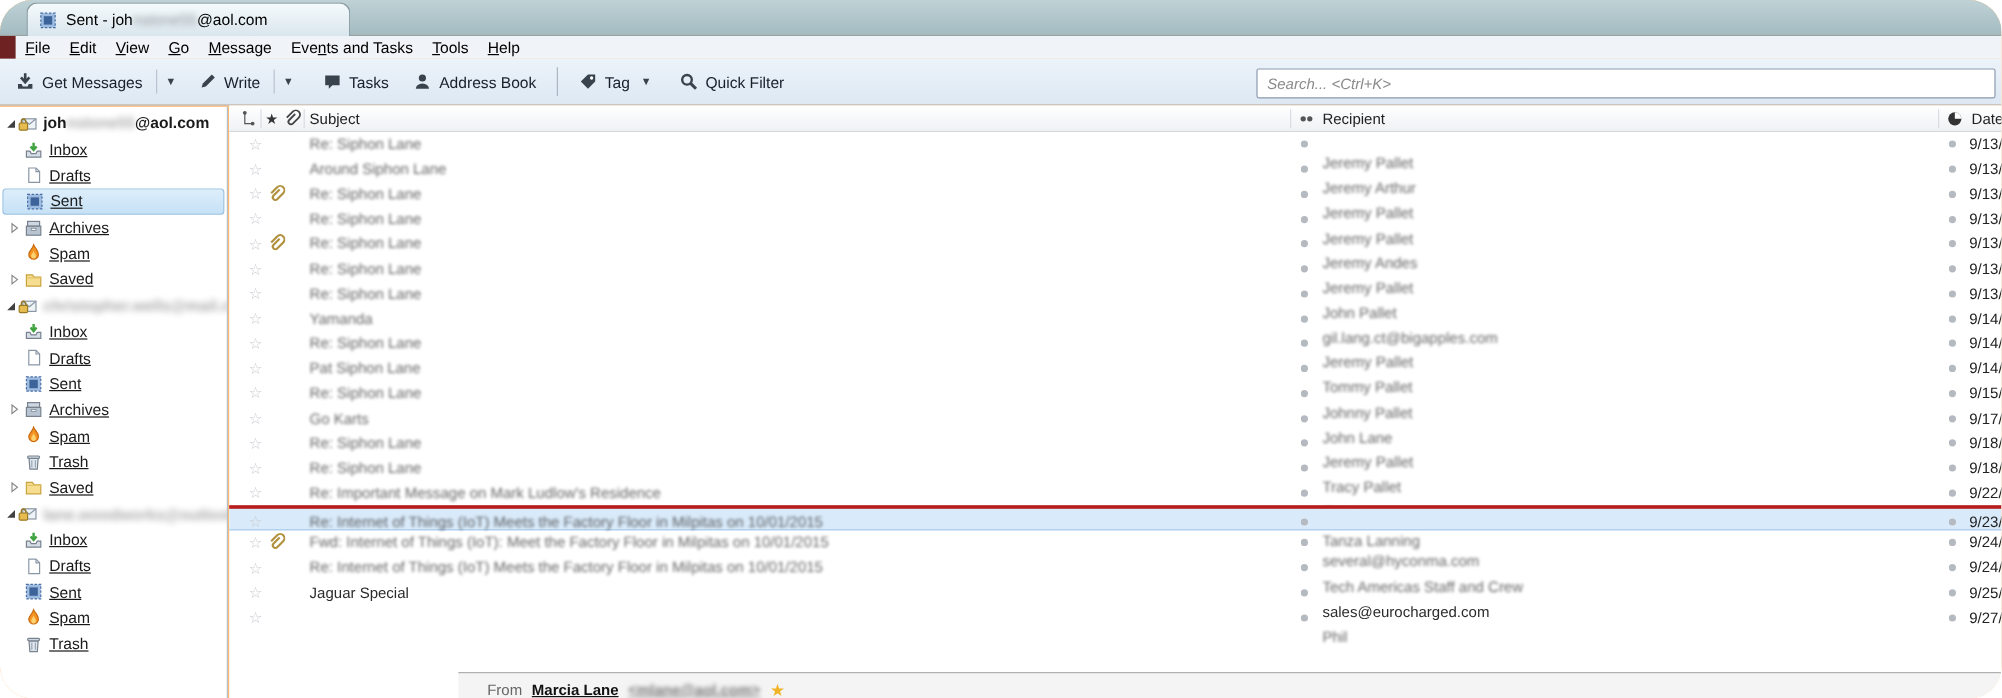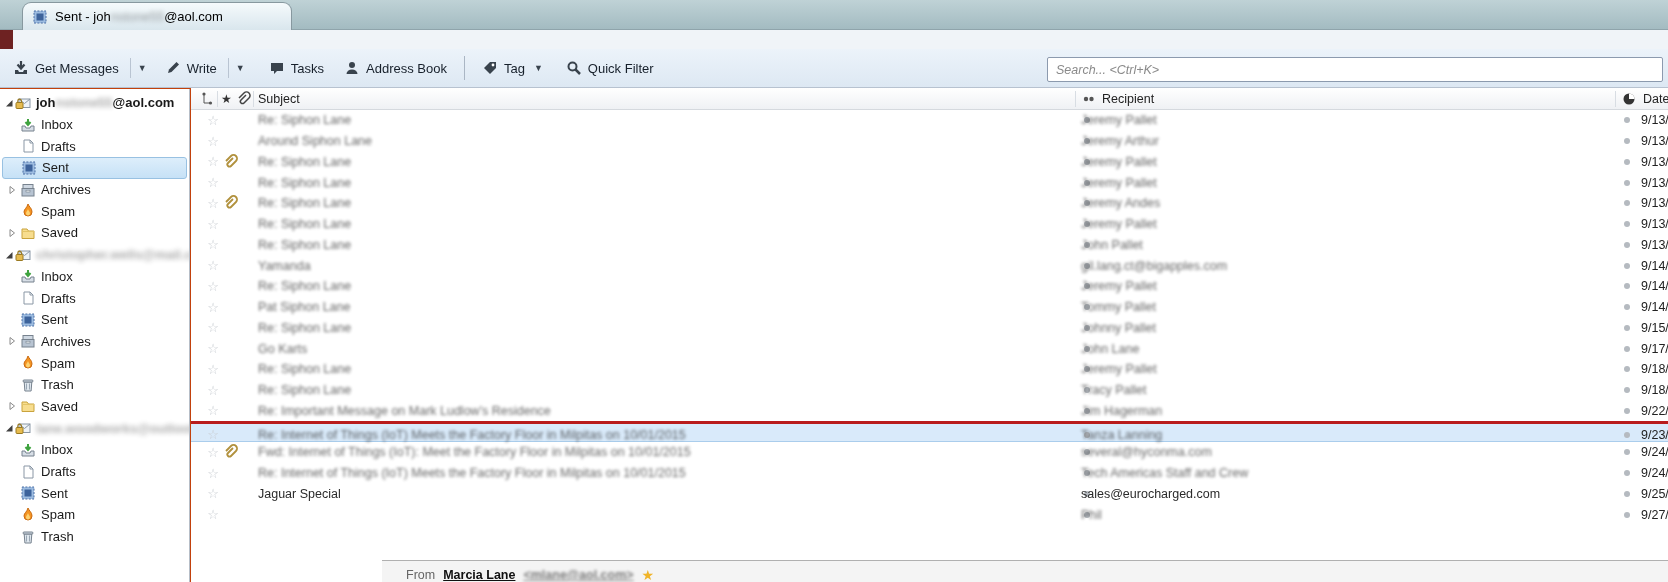--- a/index.html
+++ b/index.html
@@ -1,18 +1,18 @@
 <!DOCTYPE html>
 <html><head>
 <meta charset="utf-8">
 <style>
   * { margin:0; padding:0; box-sizing:border-box; }
   html,body { width:1668px; height:582px; overflow:hidden;
     font-family:"Liberation Sans", sans-serif; font-size:12.5px; color:#1a1a1a; background:#fff; }
-  #window { position:relative; width:1668px; height:582px; overflow:hidden; background:#c2410c; }
+  #window { position:relative; width:1668px; height:582px; overflow:hidden; background:#fdba74;border-radius:27px; }
 
   
   .titlebar { position:absolute; left:0; top:0; width:1668px; height:30px;
     background:linear-gradient(#bfd2d6,#a3bbc1); border-bottom:1px solid #8fa4ab; }
   .tab { position:absolute; left:22px; top:2px; height:28px; min-width:270px;
     background:linear-gradient(#f5fafc,#d9e6ed); border:1px solid #87989f; border-bottom:none;
     border-radius:9px 9px 0 0; display:flex; align-items:center; gap:7px; padding:0 16px 0 9px;
     font-size:13px; color:#000; }
   .tab .ticon { width:16px; height:16px; display:inline-block; }
   .red2 { filter:blur(2.6px); opacity:.38; }
@@ -40,21 +40,21 @@
   .searchbox { position:absolute; left:1047px; top:8px; width:616px; height:25px;
     border:1px solid #8c9aae; border-radius:2px; background:#fff; padding:0 8px;
     font-family:"Liberation Sans", sans-serif; font-size:12.5px; color:#333; }
   .searchbox::placeholder { font-style:italic; color:#8a8a8a; }
 
   
   .sidebar { position:absolute; left:0; top:89px; width:190px; height:493px;
     background:#fff; border-right:1px solid #b6bec8; padding-top:3px; overflow:hidden; }
   .arow, .frow { display:flex; align-items:center; height:21.7px; cursor:default; }
   .arow { padding-left:3px; font-weight:bold; font-size:13px;text-align:right; }
-  .frow { padding-left:20px; font-size:13px; }
+  .frow { padding-left:20px; font-size:13px;text-decoration:underline; }
   .twisty { width:12px; height:10px; display:inline-flex; flex:0 0 auto; }
   .frow .twisty { margin-left:-14px; margin-right:2px; }
   .ficon { margin-right:5px; flex:0 0 auto; }
   .flabel.unread { color:#1a5dbe; font-weight:bold; }
   .frow.selected { background:linear-gradient(#ddeefb,#c6e1f6); border:1px solid #98c1e2;
     border-radius:3px; margin:0 2px; padding-left:18px; }
 
   
   .list { position:absolute; left:191px; top:88px; width:1477px; height:494px; background:#fff; }
   .listheader { position:absolute; left:0; top:0; width:1477px; height:22px;
@@ -62,21 +62,21 @@
   .lh { position:absolute; top:0; height:22px; display:flex; align-items:center; }
   .colsep { position:absolute; top:3px; width:1px; height:16px; background:#d8dde3; }
   .rows { position:absolute; left:0; top:22px; width:1477px; }
   .mrow { position:relative; height:20.75px; width:1477px; }
   .mrow.selected { background:#d9eafa; border-top:3px solid #b91c1c; border-bottom:1px solid #aacdec; }
   .cell { position:absolute; top:0; height:20.75px; display:flex; align-items:center; white-space:nowrap; overflow:hidden; }
   .c-star { left:14px; width:16px; color:#c9cdd2; font-size:13px; justify-content:center; }
   .c-clip { left:31px; width:16px; }
   .c-subj { left:67px; width:810px; color:#2b2b2b; }
   .c-rdot { left:893px; width:12px; }
-  .c-rcpt { left:890px; width:505px; color:#2b2b2b; }
+  .c-rcpt { left:911px; width:505px; color:#2b2b2b;margin-top:16px; }
   .c-jdot { left:1433px; width:12px; }
   .c-date { left:1450px; width:227px; color:#222; }
   .dot { width:6px; height:6px; border-radius:50%; background:#b5bac0; display:inline-block; }
 
   
   .msgpane { position:absolute; left:191px; top:560px; width:1477px; height:30px;
     background:#f4f4f4; border-top:1px solid #b0b0b0; font-size:12.5px; }
   .fromline { position:absolute; left:24px; top:6px; display:flex; align-items:center; gap:8px; }
   .from-label { color:#666; }
   .from-name { font-weight:bold; color:#111;text-decoration:underline; }
@@ -92,20 +92,30 @@
       <span class="ticon"><svg viewBox="0 0 16 16">
             <rect x="2" y="2" width="12" height="12" fill="#9dbce0" stroke="#4a6fa5" stroke-dasharray="2 1.4"></rect>
             <rect x="4.5" y="4.5" width="7" height="7" fill="#3d639b"></rect>
           </svg></span>
       <span><span>Sent - joh</span><span class="red2">nstone55</span><span>@aol.com</span></span>
     </div>
   </div>
 
   <div class="menubar">
     <span class="menu-artifact"></span>
+    <div style="display:flex">
+        <span class="menuitem"><u>F</u>ile</span>
+        <span class="menuitem"><u>E</u>dit</span>
+        <span class="menuitem"><u>V</u>iew</span>
+        <span class="menuitem"><u>G</u>o</span>
+        <span class="menuitem"><u>M</u>essage</span>
+        <span class="menuitem">Eve<u>n</u>ts and Tasks</span>
+        <span class="menuitem"><u>T</u>ools</span>
+        <span class="menuitem"><u>H</u>elp</span>
+      </div>
   </div>
 
   <div class="toolbar">
     <div class="tbtn">
       <span class="icon">
           <svg viewBox="0 0 16 16">
             <path d="M8 1 v6.5 M4.5 4.5 L8 8.5 l3.5-4" stroke="#39434d" stroke-width="2.2" fill="none"></path>
             <path d="M2 10 h3 l1 2 h4 l1-2 h3 v4 H2z" fill="#39434d"></path>
           </svg>
         </span>

